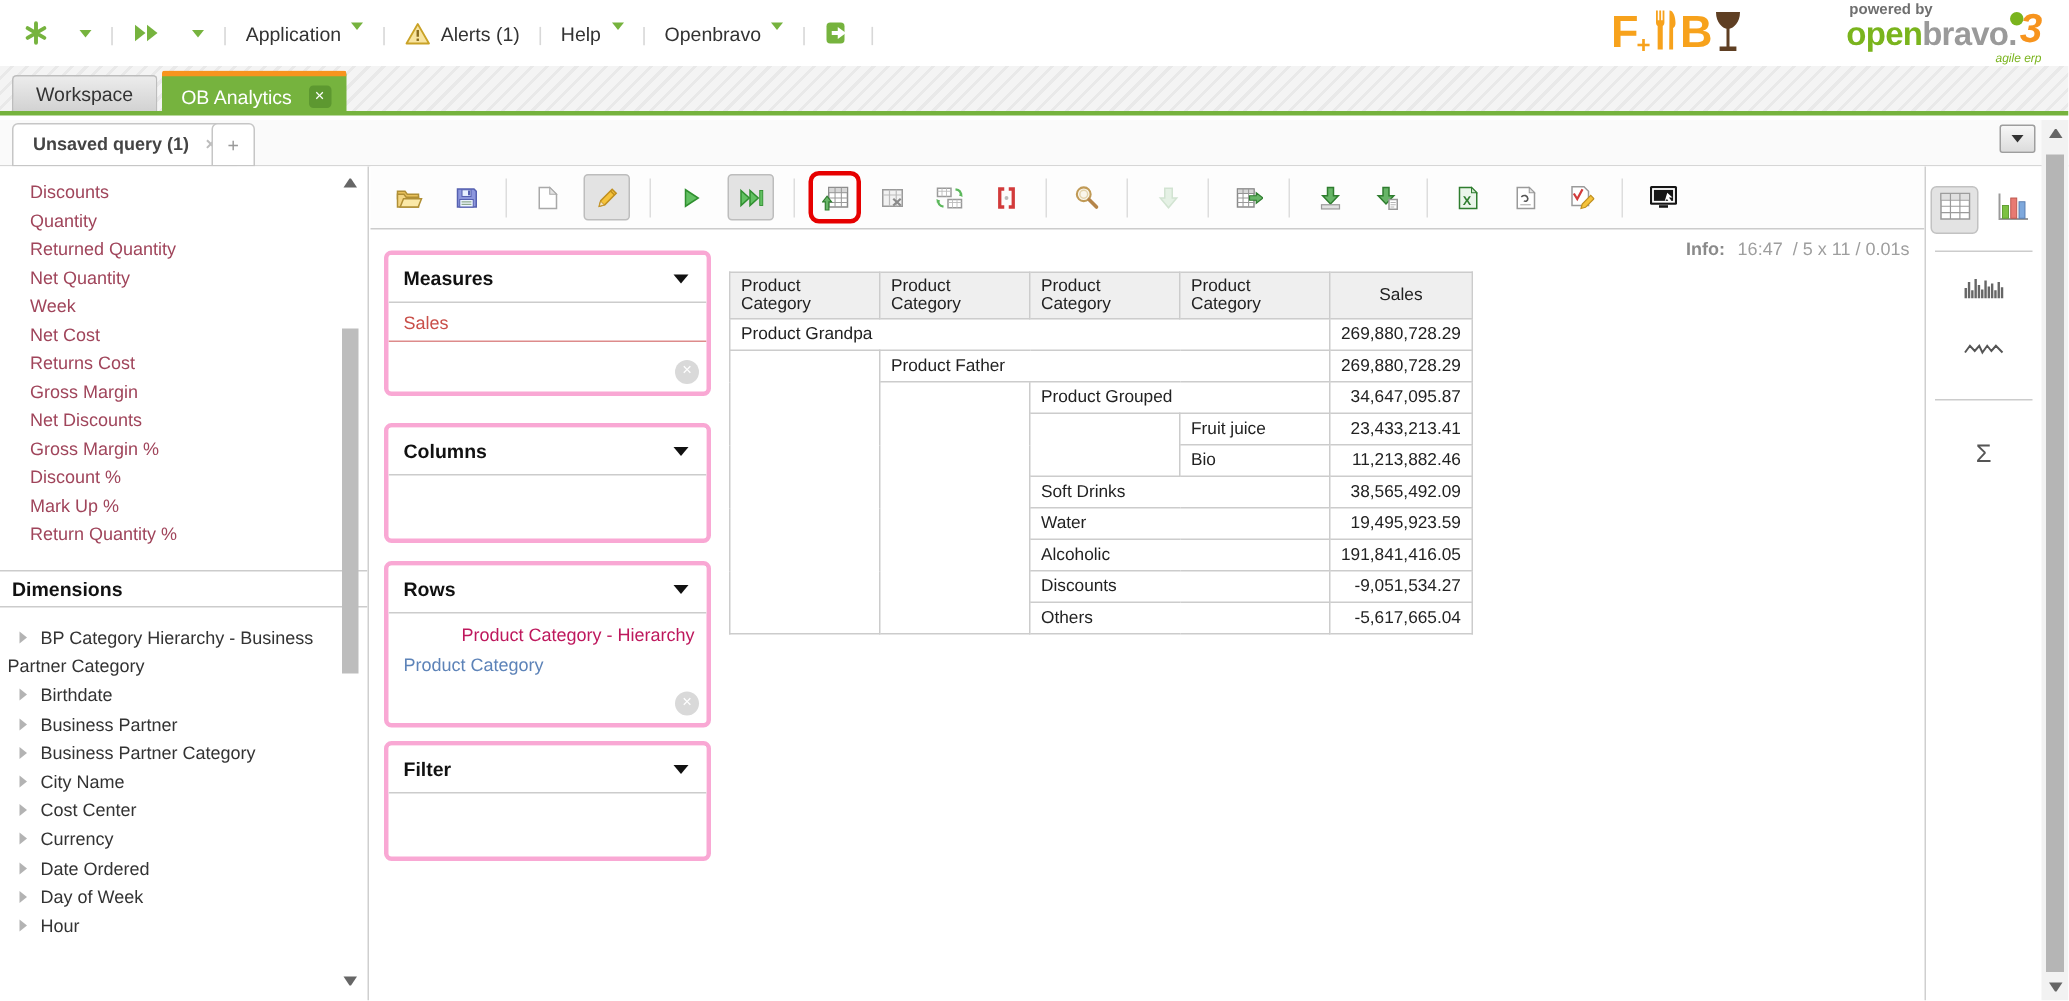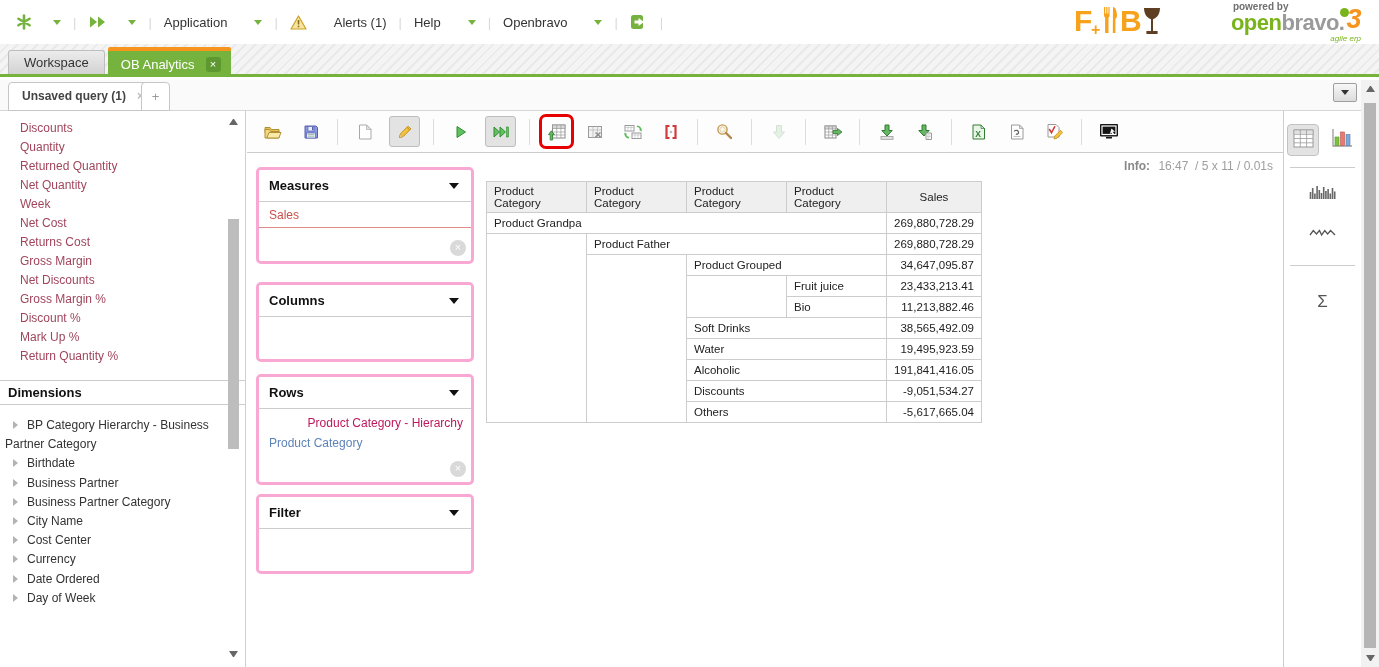--- a/index.html
+++ b/index.html
@@ -6,21 +6,21 @@
   * { box-sizing: border-box; }
   html,body { margin:0; padding:0; }
   body {
     width:1379px; height:667px; position:relative; overflow:hidden;
     background:#fff; font-family:"Liberation Sans","DejaVu Sans",sans-serif; color:#333;
   }
   
   .topbar { position:absolute; top:0; left:0; width:100%; height:44px; background:#fff;
     display:flex; align-items:center; justify-content:space-between; padding:0 12px 0 14px; }
   .menu { display:flex; align-items:center; gap:10px; font-size:13px; color:#333; }
-  .mi { display:flex; align-items:center; cursor:pointer; padding:2px 2px;gap:20px; }
+  .mi { display:flex; align-items:flex-start; cursor:pointer; padding:2px 2px; }
   .sep { color:#d8d8d8; font-size:13px; }
   .tri-g { width:0; height:0; border-left:4px solid transparent; border-right:4px solid transparent;
     border-top:5px solid #76b33e; display:inline-block; margin-left:7px; }
   .menu svg { display:block; }
   .logos { display:flex; align-items:center; gap:20px; padding-right:6px; }
   .pb { line-height:1; text-align:left;margin-left:41px; }
   .pb-top { font-size:10px; font-weight:bold; color:#6f6f6f; margin-left:2px; }
   .pb-main { font-size:22px; font-weight:bold; letter-spacing:-0.5px; display:flex; align-items:flex-start; }
   .ob-green { color:#7ab41d; }
   .ob-gray { color:#9a9a9a; }
@@ -252,20 +252,21 @@
     <ul class="dims">
         <li>BP Category Hierarchy - Business Partner Category</li>
         <li>Birthdate</li>
         <li>Business Partner</li>
         <li>Business Partner Category</li>
         <li>City Name</li>
         <li>Cost Center</li>
         <li>Currency</li>
         <li>Date Ordered</li>
         <li>Day of Week</li>
+        <li>Hour</li>
       </ul>
     <div class="sb-scroll">
       <span class="sb-arrow tri-up sb-up"></span>
       <span class="sb-thumb"></span>
       <span class="sb-arrow tri-dn sb-dn"></span>
     </div>
   </div>
 
   <div class="middle">
     <div class="toolbar">

